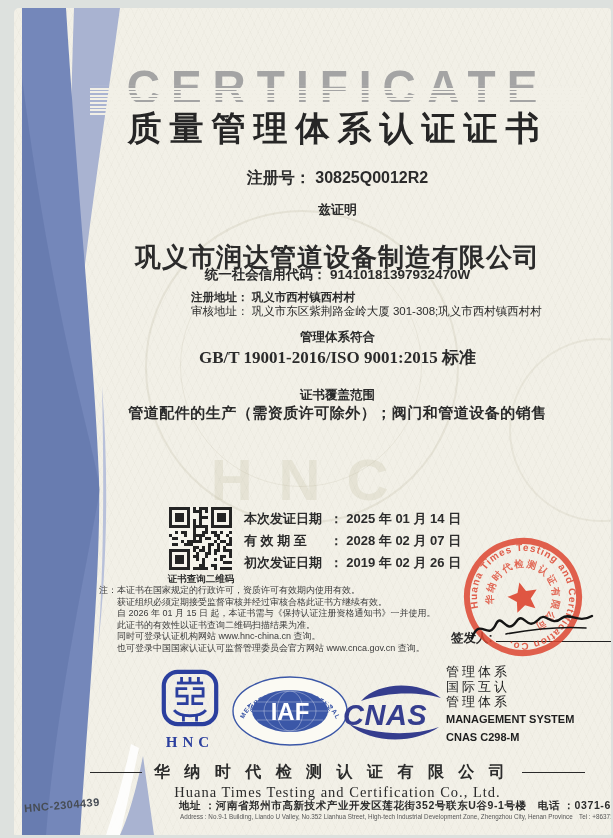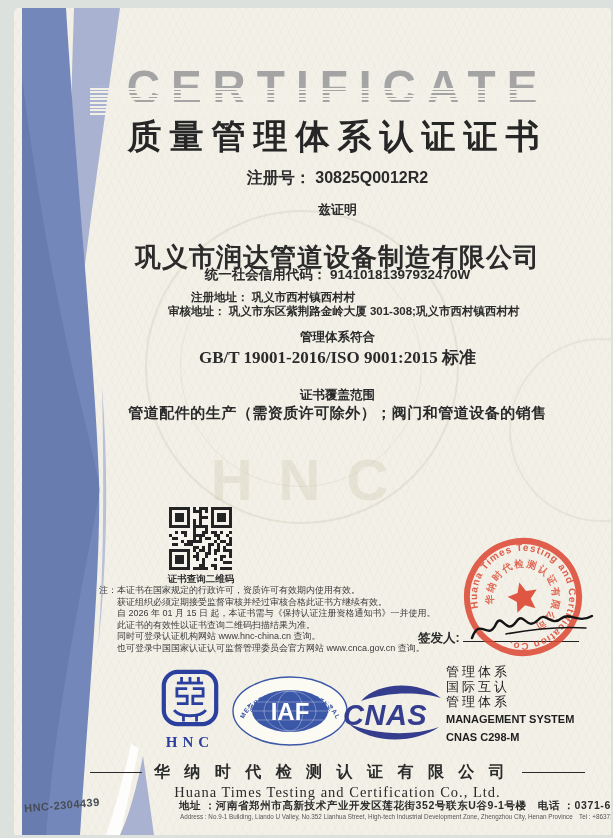--- a/index.html
+++ b/index.html
@@ -18,40 +18,40 @@
   .wm-ring.r2{left:166px;top:237px;width:240px;height:240px;border:1px solid rgba(160,155,125,.14);}
   .wm-ring.r3{left:495px;top:330px;width:180px;height:180px;border:2px solid rgba(160,155,125,.13);}
   .wm-logo{position:absolute;left:0;right:0;top:438px;text-align:center;font-size:58px;font-weight:bold;
     letter-spacing:26px;color:rgba(188,183,152,.22);pointer-events:none;}
   .content{position:absolute;left:76px;right:26px;top:0;text-align:center;}
   .block{position:absolute;left:0;right:0;}
   .cert-wm{top:52px;font-size:46px;font-weight:bold;letter-spacing:11px;color:#a4a4a4;
     transform:scaleY(1.06);white-space:nowrap;}
   .cert-wm .stripes{position:absolute;left:0;right:0;top:26px;height:28px;
     background:repeating-linear-gradient(180deg, rgba(242,240,231,0) 0 1.6px, #f2f0e7 1.6px 3.4px);}
-  .cert-title{top:106px;font-size:34px;font-weight:bold;letter-spacing:8px;color:#262626;white-space:nowrap;}
+  .cert-title{top:98px;font-size:34px;font-weight:bold;letter-spacing:8px;color:#262626;white-space:nowrap;}
   .reg-line{top:160px;font-size:16px;font-weight:bold;}
   .certify{top:193px;font-size:13px;font-weight:bold;}
   .company{top:232px;font-size:26px;font-weight:bold;letter-spacing:1px;white-space:nowrap;}
   .code-line{top:258px;font-size:13.5px;font-weight:bold;}
   .addr1{top:282px;font-size:11.5px;font-weight:bold;text-align:left;padding-left:101px;}
-  .addr2{top:296px;font-size:11.5px;font-weight:bold;text-align:left;padding-left:78px;}
+  .addr2{top:296px;font-size:11.5px;font-weight:normal;text-align:left;padding-left:101px;}
   .conform{top:321px;font-size:12.5px;font-weight:bold;}
   .standard{top:338px;font-size:17px;font-weight:600;font-family:"Liberation Serif","DejaVu Serif",serif;}
   .scope-label{top:379px;font-size:12.5px;font-weight:bold;}
   .scope{top:396px;font-size:15px;font-weight:600;letter-spacing:.5px;white-space:nowrap;}
   .qr-wrap{position:absolute;left:155px;top:499px;width:63px;height:63px;}
   .qr-caption{position:absolute;left:140px;top:565px;width:94px;text-align:center;font-size:9.5px;font-weight:bold;}
   .dates{position:absolute;left:230px;top:502px;text-align:left;}
   .date-row{height:22px;font-size:13px;font-weight:bold;white-space:nowrap;}
   .date-row .lab{display:inline-block;min-width:82px;}
   .notes{position:absolute;left:85px;top:577px;display:flex;text-align:left;
     font-size:9px;line-height:11.5px;color:#3a3a3a;font-weight:500;}
   .notes .prefix{white-space:nowrap;}
-  .issuer{position:absolute;left:404px;top:621px;font-size:12.5px;font-weight:bold;white-space:nowrap;}
+  .issuer{position:absolute;left:437px;top:621px;font-size:12.5px;font-weight:bold;white-space:nowrap;}
   .issuer .sig-line{display:inline-block;width:116px;border-bottom:1.3px solid #222;height:12px;}
   .stamp{position:absolute;left:447px;top:527px;transform:rotate(-14deg);}
   .signature{position:absolute;left:452px;top:592px;}
   .logo-hnc{position:absolute;left:146px;top:661px;width:60px;text-align:center;}
   .logo-hnc .hnc-label{margin-top:3px;font-family:"Liberation Serif","DejaVu Serif",serif;
     font-weight:bold;font-size:15px;letter-spacing:5px;color:#2b3f9e;}
   .logo-iaf{position:absolute;left:217px;top:667px;}
   .logo-cnas{position:absolute;left:327px;top:671px;}
   .accred{position:absolute;left:432px;top:656px;text-align:left;color:#1e1e1e;}
   .accred .cn{font-size:13px;line-height:15px;letter-spacing:3px;font-weight:500;}
@@ -248,20 +248,37 @@
         <rect x="6" y="6" width="9" height="9" fill="#242424"></rect>
         <rect x="42" y="0" width="21" height="21" fill="#242424"></rect>
         <rect x="45" y="3" width="15" height="15" fill="#f6f4ec"></rect>
         <rect x="48" y="6" width="9" height="9" fill="#242424"></rect>
         <rect x="0" y="42" width="21" height="21" fill="#242424"></rect>
         <rect x="3" y="45" width="15" height="15" fill="#f6f4ec"></rect>
         <rect x="6" y="48" width="9" height="9" fill="#242424"></rect>
       </svg></div>
   <div class="qr-caption">证书查询二维码</div>
 
+  <div class="dates">
+    <div class="date-row">
+      <span class="lab">本次发证日期</span>
+      <span>：</span>
+      <span>2025 年 01 月 14 日</span>
+    </div>
+    <div class="date-row">
+      <span class="lab">有 效 期 至</span>
+      <span>：</span>
+      <span>2028 年 02 月 07 日</span>
+    </div>
+    <div class="date-row">
+      <span class="lab">初次发证日期</span>
+      <span>：</span>
+      <span>2019 年 02 月 26 日</span>
+    </div>
+  </div>
 
   <div class="notes">
     <span class="prefix">注：</span>
     <span class="lines">
       <div>本证书在国家规定的行政许可，资质许可有效期内使用有效。</div>
       <div>获证组织必须定期接受监督审核并经过审核合格此证书方继续有效。</div>
       <div>自 2026 年 01 月 15 日 起，本证书需与《保持认证注册资格通知书》一并使用。</div>
       <div>此证书的有效性以证书查询二维码扫描结果为准。</div>
       <div>同时可登录认证机构网站 www.hnc-china.cn 查询。</div>
       <div>也可登录中国国家认证认可监督管理委员会官方网站 www.cnca.gov.cn 查询。</div>

